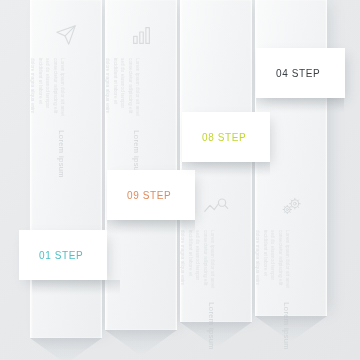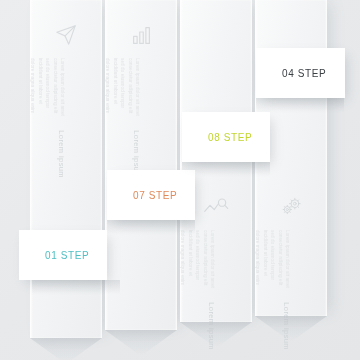--- a/index.html
+++ b/index.html
@@ -130,21 +130,21 @@
   .step-card {
     position: absolute;
     width: 88px;
     height: 50px;
     background: #ffffff;
     display: flex;
     align-items: center;
     box-shadow: 4px 5px 11px -3px rgba(120,128,136,0.30);
   }
   .step-card .step-label {
-    padding-left: 26px;
+    padding-left: 20px;
     font-size: 10px;
     letter-spacing: 0.6px;
     white-space: nowrap;
     text-align: right;
   }
 
   #card1 { left: 19px;  top: 230px; }
   #card2 { left: 107px; top: 170px; }
   #card3 { left: 182px; top: 112px; }
   #card4 { left: 256px; top: 48px; width: 89px; }
@@ -277,21 +277,21 @@
   <div class="card-shadow" id="cs1"></div>
   <div class="card-shadow" id="cs2"></div>
   <div class="card-shadow" id="cs3"></div>
   <div class="card-shadow" id="cs4"></div>
 
   <div class="step-card" id="card1">
     <div class="step-label" style="color: rgb(79, 191, 196);">01 STEP</div>
   </div>
 
   <div class="step-card" id="card2">
-    <div class="step-label" style="color: rgb(224, 138, 90);">07 STEP</div>
+    <div class="step-label" style="color: rgb(224, 138, 90);">09 STEP</div>
   </div>
 
   <div class="step-card" id="card3">
     <div class="step-label" style="color: rgb(194, 214, 46);">08 STEP</div>
   </div>
 
   <div class="step-card" id="card4">
     <div class="step-label" style="color: rgb(60, 65, 69);">04 STEP</div>
   </div>
 

